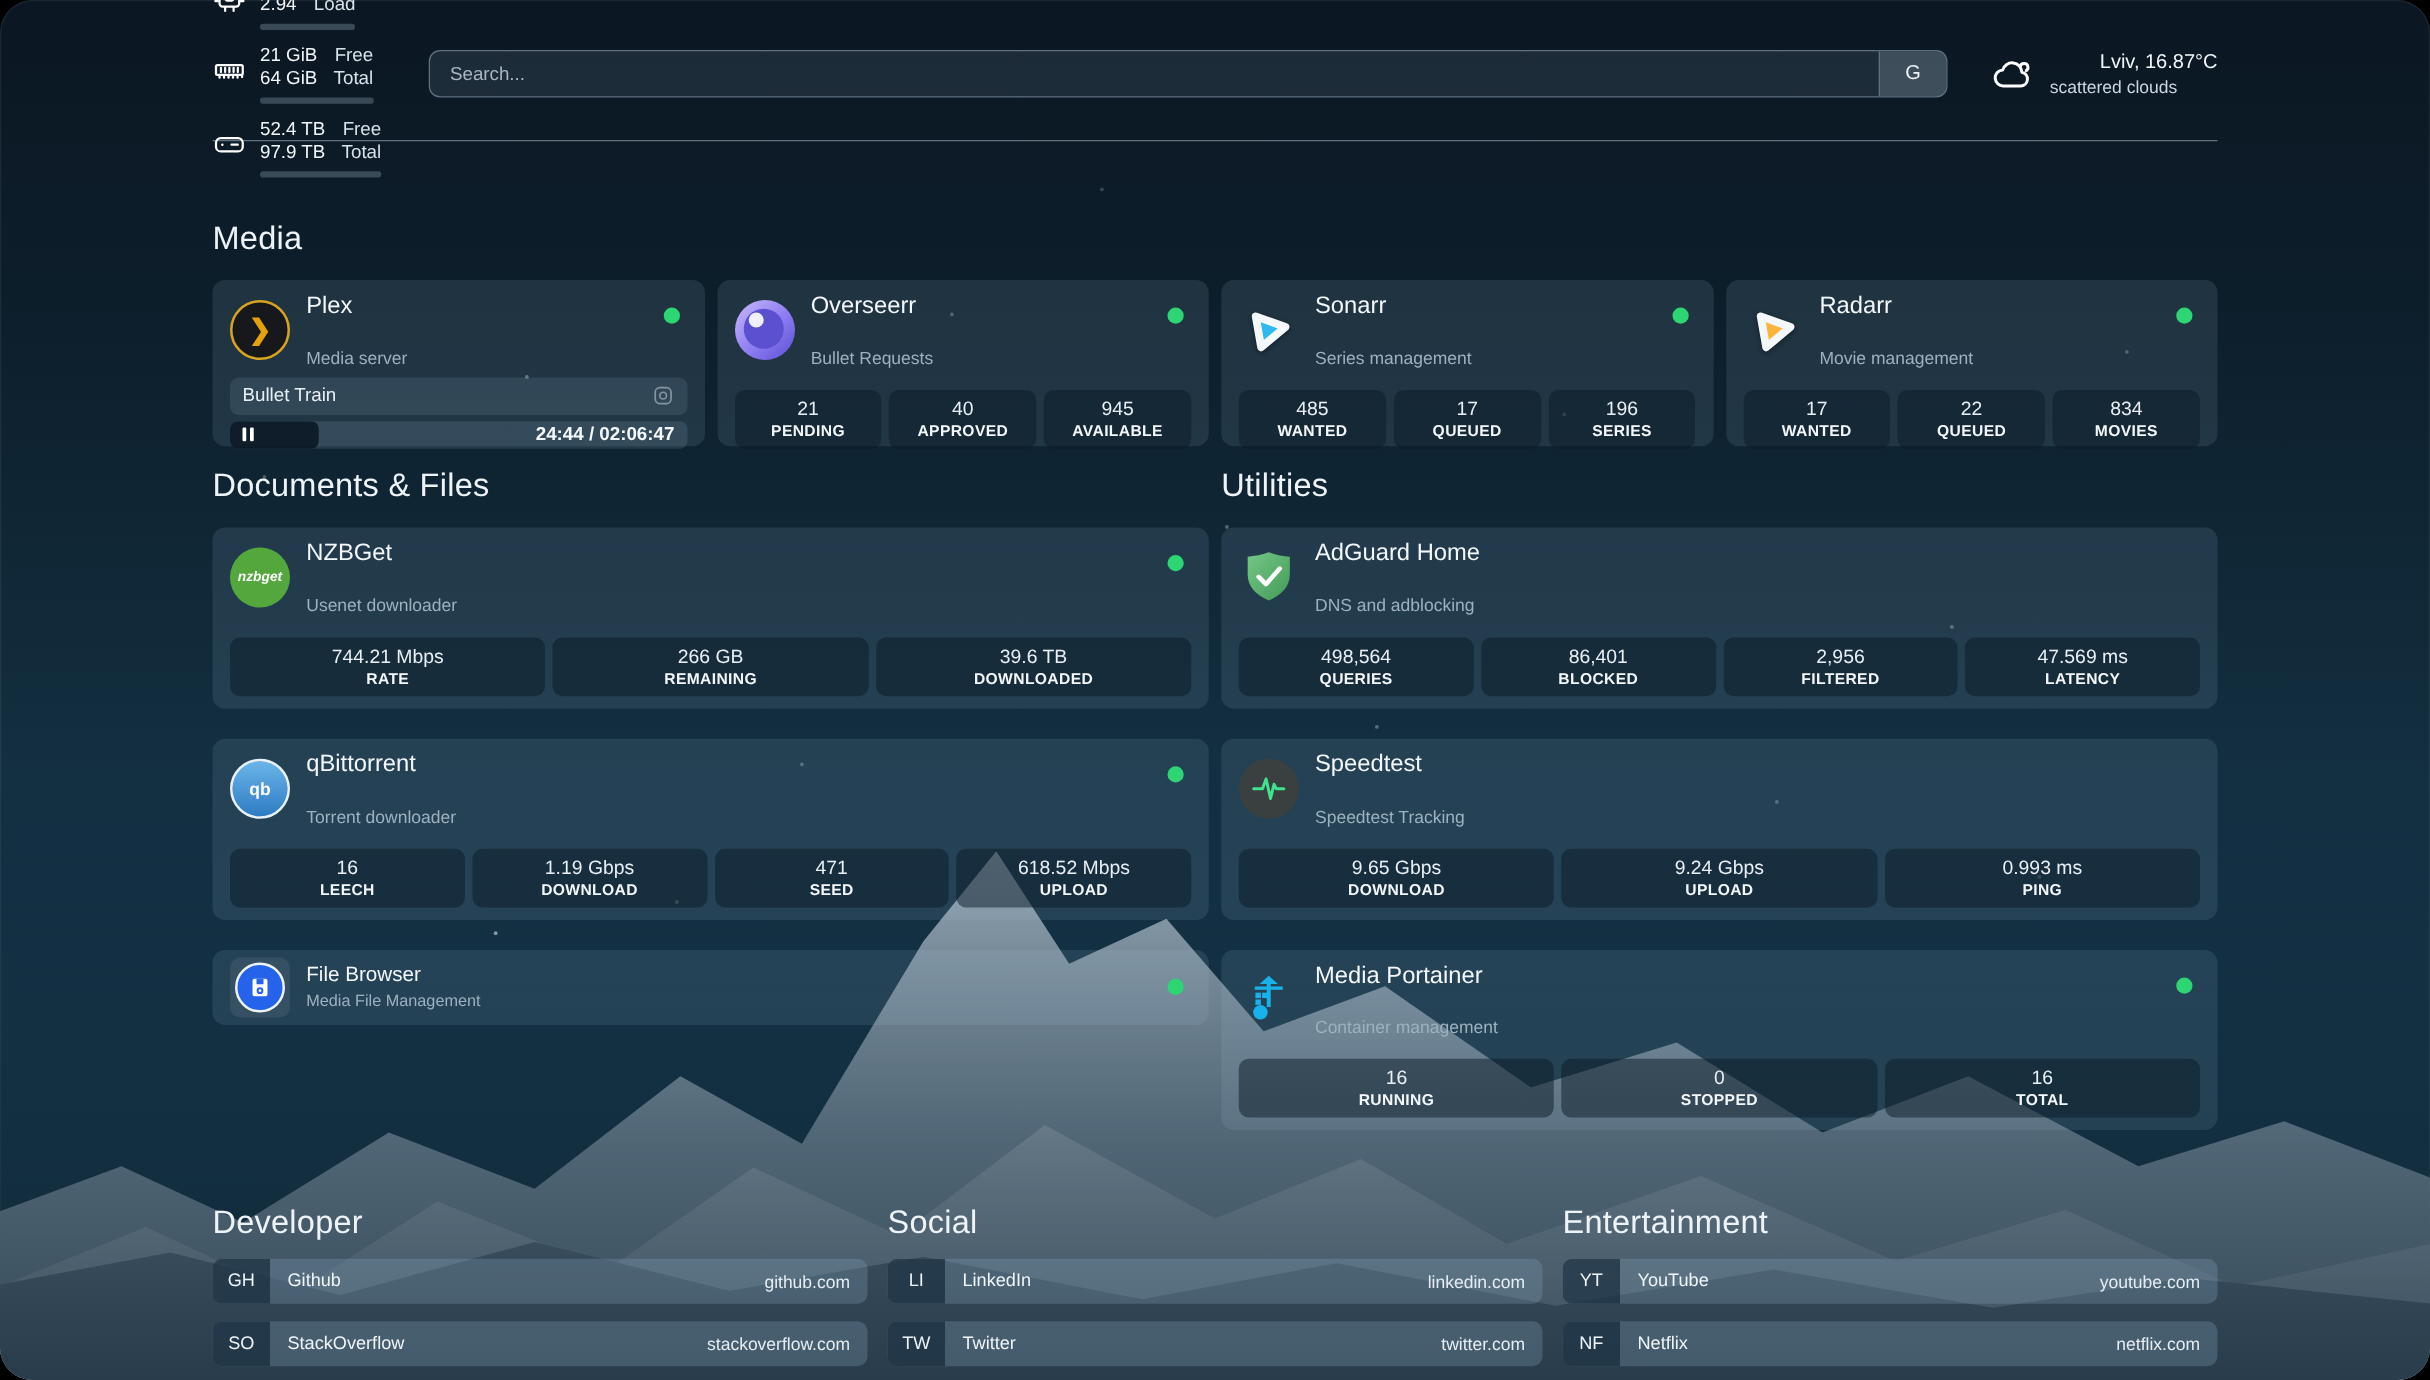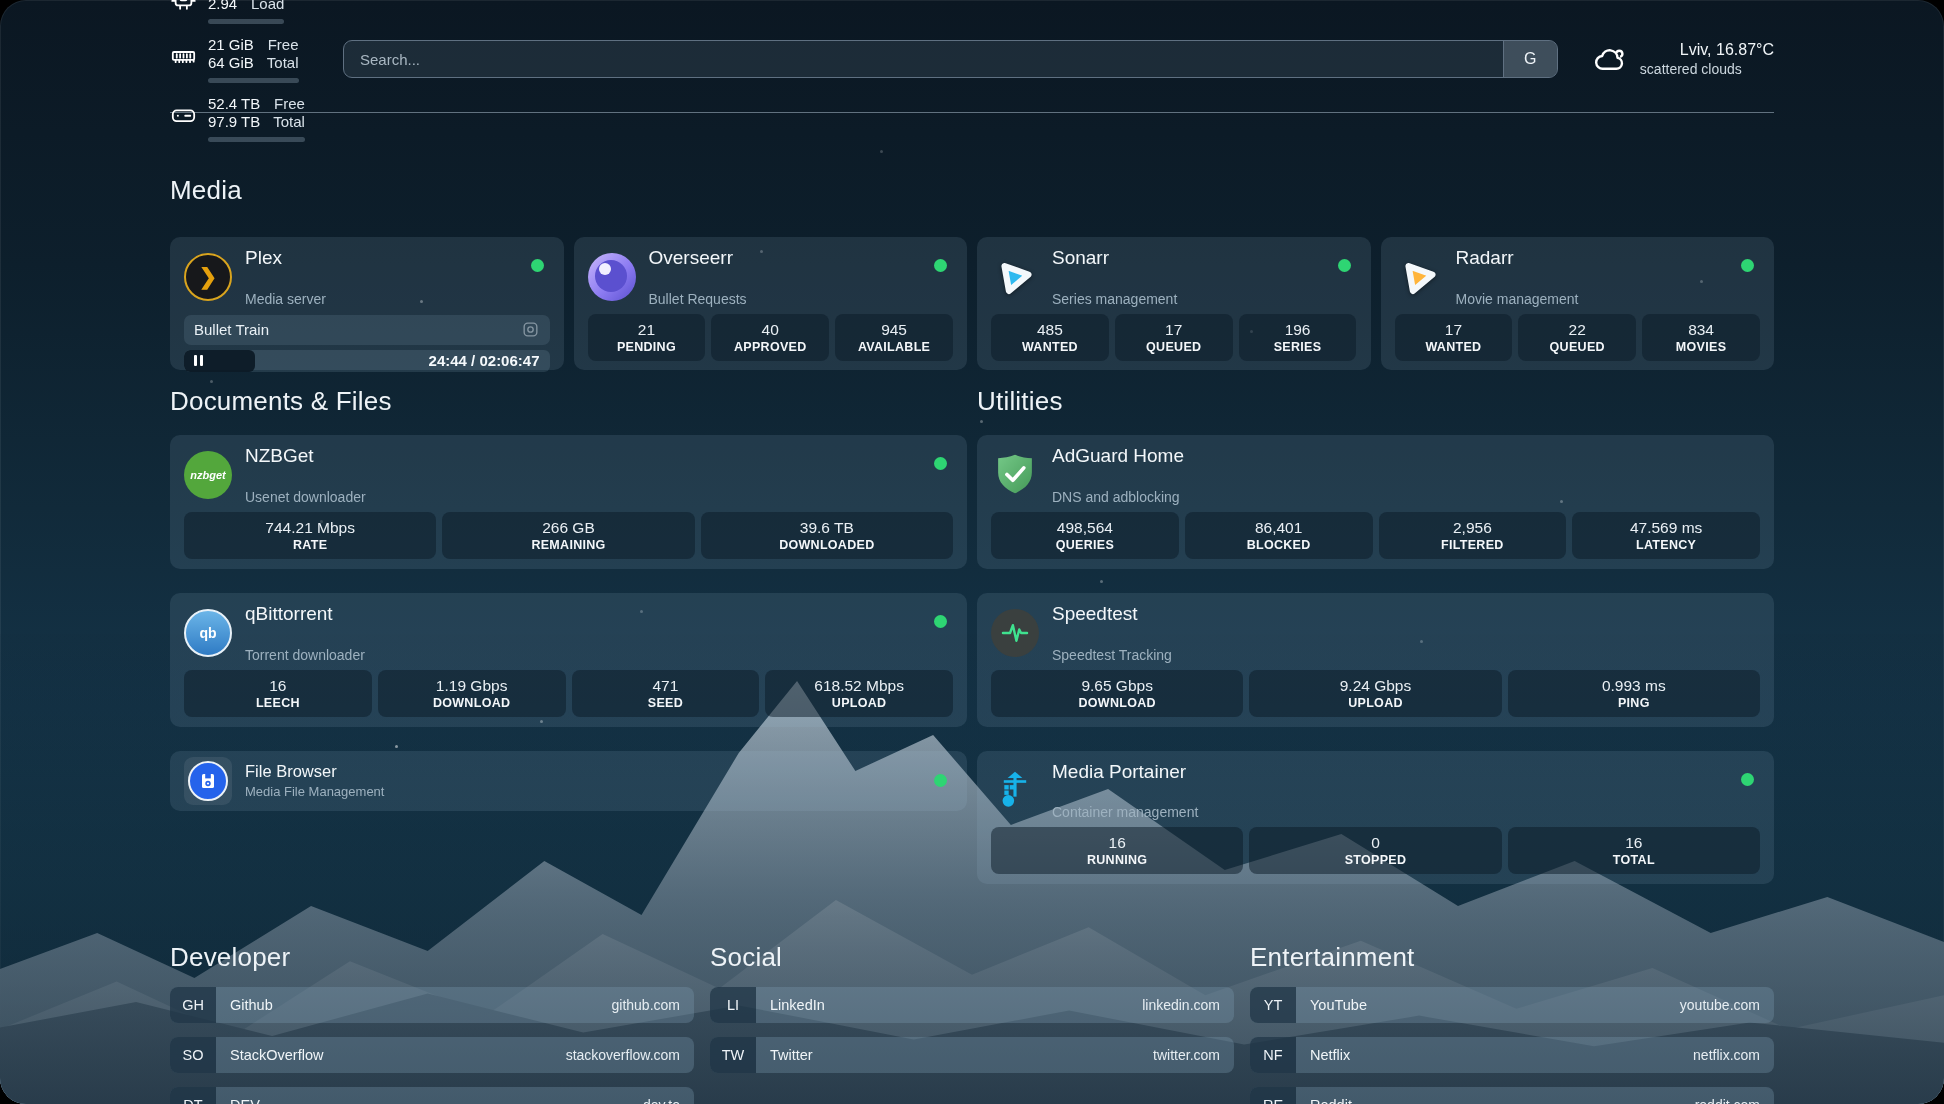--- a/index.html
+++ b/index.html
@@ -54,31 +54,31 @@
   .searchbar input::placeholder{color:#a9b7c2;}
   .gbtn{width:54px; display:flex; align-items:center; justify-content:center;
     background:rgba(95,112,126,0.5); color:#eef3f7; font-size:16px; border-left:1px solid #5f7081; cursor:pointer;}
   .weather{display:flex; align-items:center; gap:12px; color:#f1f5f8;}
   .weather .wicon{width:36px; height:36px;}
   .weather .t1{font-size:16px; line-height:1.3;margin-left:40px;}
   .weather .t2{font-size:14px; color:#ccd7df; line-height:1.3;}
   .divider{height:1px; background:rgba(168,186,200,0.55); margin-top:24px;}
   
   h2.sec{font-size:26px; font-weight:500; color:#eef3f7; margin:0; letter-spacing:.2px;}
-  .media-sec h2{margin:62px 0 31px;}
+  .media-sec h2{margin:62px 0 18px;}
   .row4{display:flex; gap:10px;}
   .card{position:relative; background:rgba(163,196,214,0.13); border-radius:10px; padding:10px 14px;}
   .row4 .card{flex:1; height:133px;}
   .chead{display:flex; gap:13px; align-items:center;}
   .icon48{width:48px; height:48px; flex:none; display:flex; align-items:center; justify-content:center;}
   .ctitle{font-size:19px; color:#f3f7fa; font-weight:500; line-height:1.2;}
   .csub{font-size:14px; color:#9db1bf; margin-top:21px;}
   .dot{position:absolute; top:22px; right:20px; width:13px; height:13px; border-radius:50%; background:#2ed573;}
   .dot.mid{top:50%; margin-top:-7px;}
-  .statrow{display:flex; gap:6px; margin-top:7px;}
+  .statrow{display:flex; gap:6px; margin-top:18px;}
   .stat{flex:1; height:47px; background:rgba(9,26,38,0.5); border-radius:8px;
     display:flex; flex-direction:column; align-items:center; justify-content:center; gap:1px;}
   .stat .v{font-size:15.5px; color:#e9eff4;}
   .stat .l{font-size:12.5px; font-weight:700; color:#f4f7fa; letter-spacing:.3px;}
   
   .np-row{margin-top:8px; height:30px; background:rgba(163,196,214,0.13); border-radius:7px;
     display:flex; align-items:center; padding:0 10px; font-size:15px; color:#e9f0f5;}
   .np-row .npt{flex:1;}
   .np-row .cam{width:19px; height:19px; opacity:.8;}
   .np-prog{margin-top:5px; height:22px; background:rgba(163,196,214,0.15); border-radius:6px;

